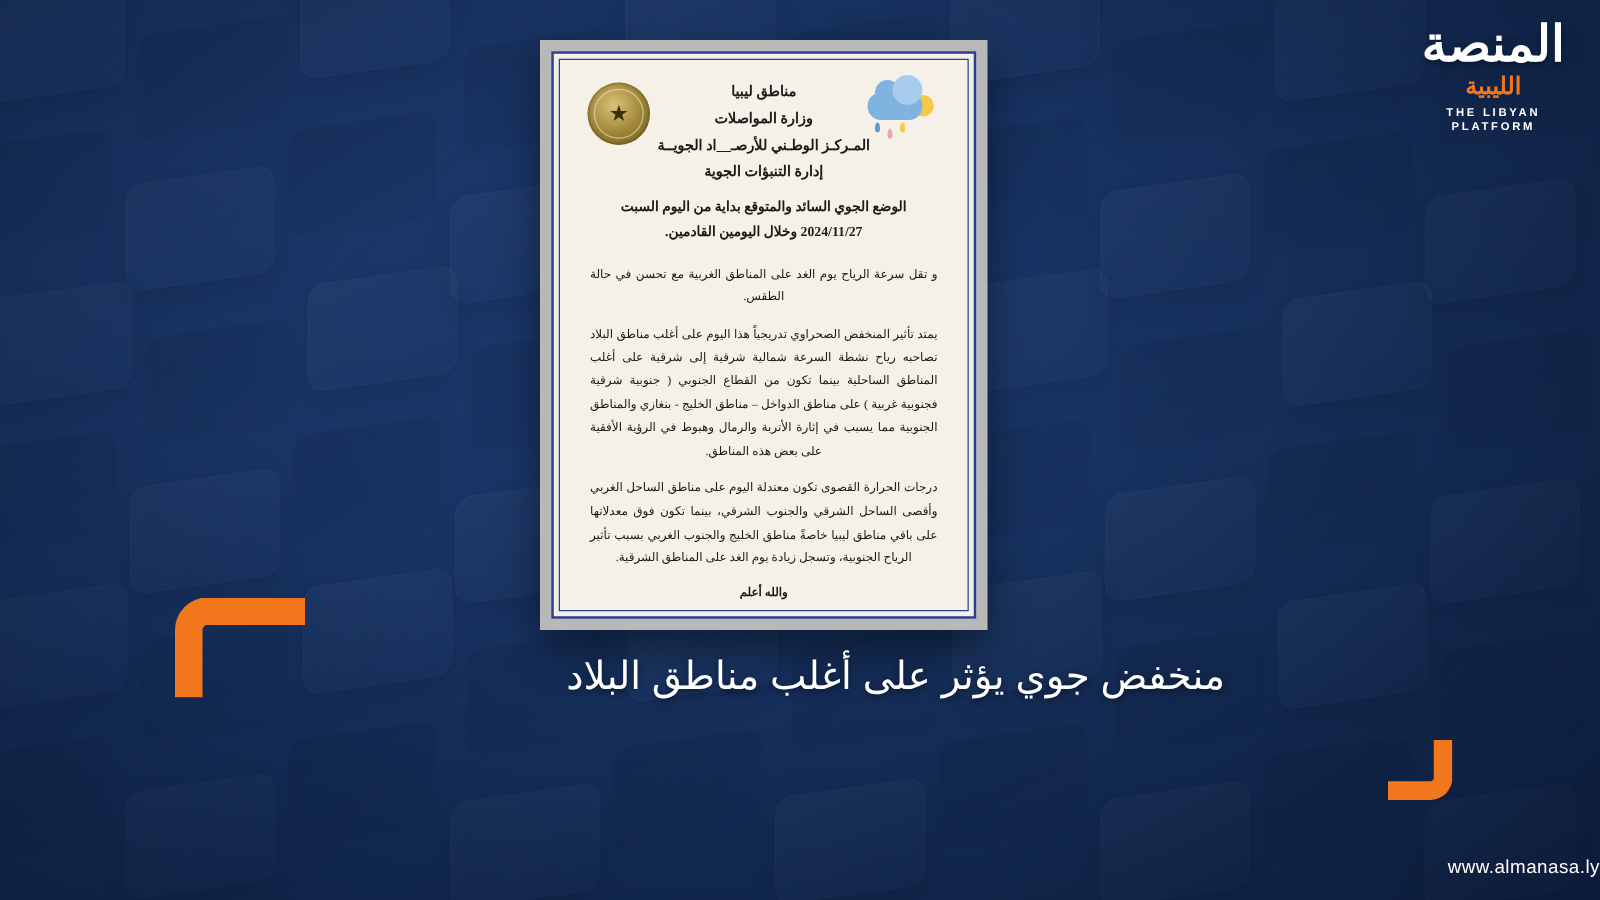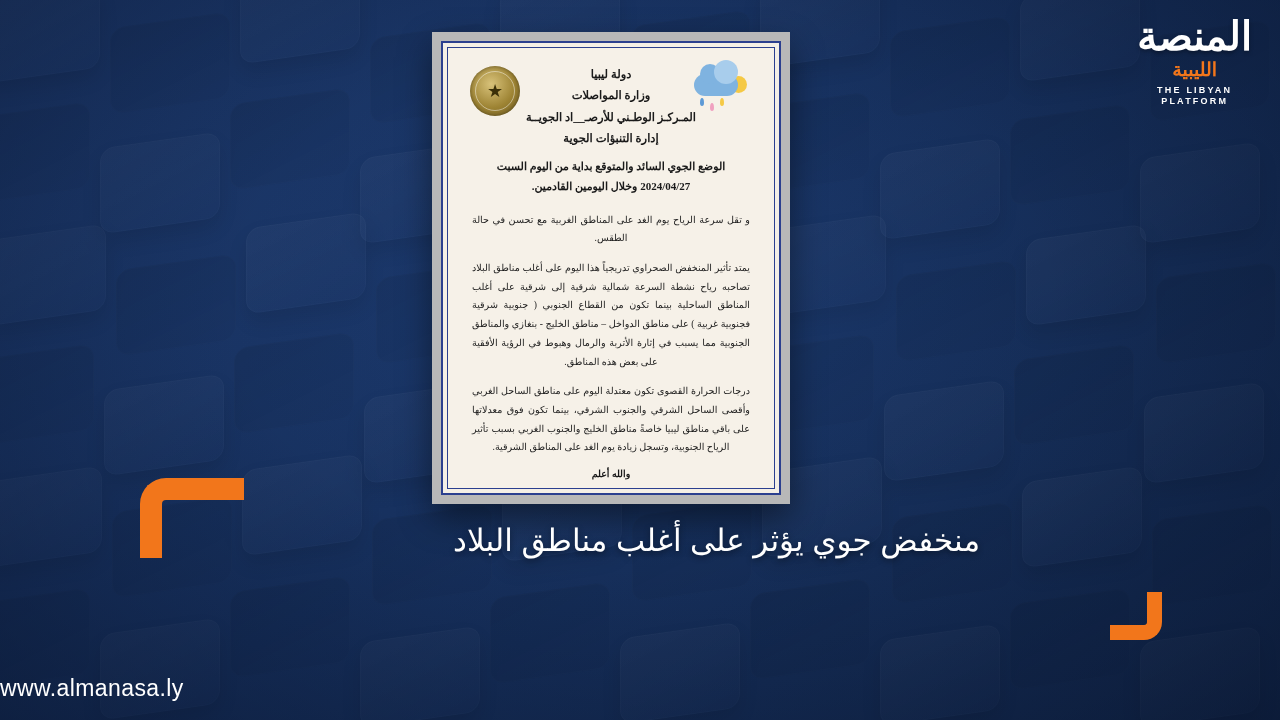--- a/index.html
+++ b/index.html
@@ -128,23 +128,23 @@
     line-height: 1.35;
     text-shadow: 0 2px 6px rgba(0,0,0,0.45);
   }
 
   
   .footer-url {
     position: absolute;
     bottom: 18px;
     left: 0;
     width: 100%;
-    text-align: left;
+    text-align: right;
     color: #ffffff;
-    font-size: 23px;
+    font-size: 15px;
     letter-spacing: 0.4px;
   }
 
   
   .doc-wrap {
     position: absolute;
     left: 432px;
     top: 32px;
     width: 358px;
     height: 472px;
@@ -384,30 +384,30 @@
             <div class="bird">★</div>
           </div>
           <div class="weather-icon">
             <div class="sun"></div>
             <div class="cloud"></div>
             <div class="drop d1"></div>
             <div class="drop d2"></div>
             <div class="drop d3"></div>
           </div>
           <div class="doc-title-block">
-            <div>دولة ليبيا</div>
+            <div>مناطق ليبيا</div>
             <div>وزارة المواصلات</div>
             <div>المـركـز الوطـني للأرصـ__اد الجويــة</div>
             <div>إدارة التنبؤات الجوية</div>
           </div>
         </div>
 
         <div class="doc-subtitle">
           <div>الوضع الجوي السائد والمتوقع بداية من اليوم السبت</div>
-          <div>2024/04/27 وخلال اليومين القادمين.</div>
+          <div>2024/11/27 وخلال اليومين القادمين.</div>
         </div>
 
         <div class="doc-body">
           <p>و تقل سرعة الرياح يوم الغد على المناطق الغربية مع تحسن في حالة الطقس.</p>
           <p>يمتد تأثير المنخفض الصحراوي تدريجياً هذا اليوم على أغلب مناطق البلاد تصاحبه رياح نشطة السرعة شمالية شرقية إلى شرقية على أغلب المناطق الساحلية بينما تكون من القطاع الجنوبي ( جنوبية شرقية فجنوبية غربية ) على مناطق الدواخل – مناطق الخليج - بنغازي والمناطق الجنوبية مما يسبب في إثارة الأتربة والرمال وهبوط في الرؤية الأفقية على بعض هذه المناطق.</p>
           <p>درجات الحرارة القصوى تكون معتدلة اليوم على مناطق الساحل الغربي وأقصى الساحل الشرقي والجنوب الشرقي، بينما تكون فوق معدلاتها على باقي مناطق ليبيا خاصةً مناطق الخليج والجنوب الغربي بسبب تأثير الرياح الجنوبية، وتسجل زيادة يوم الغد على المناطق الشرقية.</p>
         </div>
 
         <div class="doc-closing">والله أعلم</div>
 

